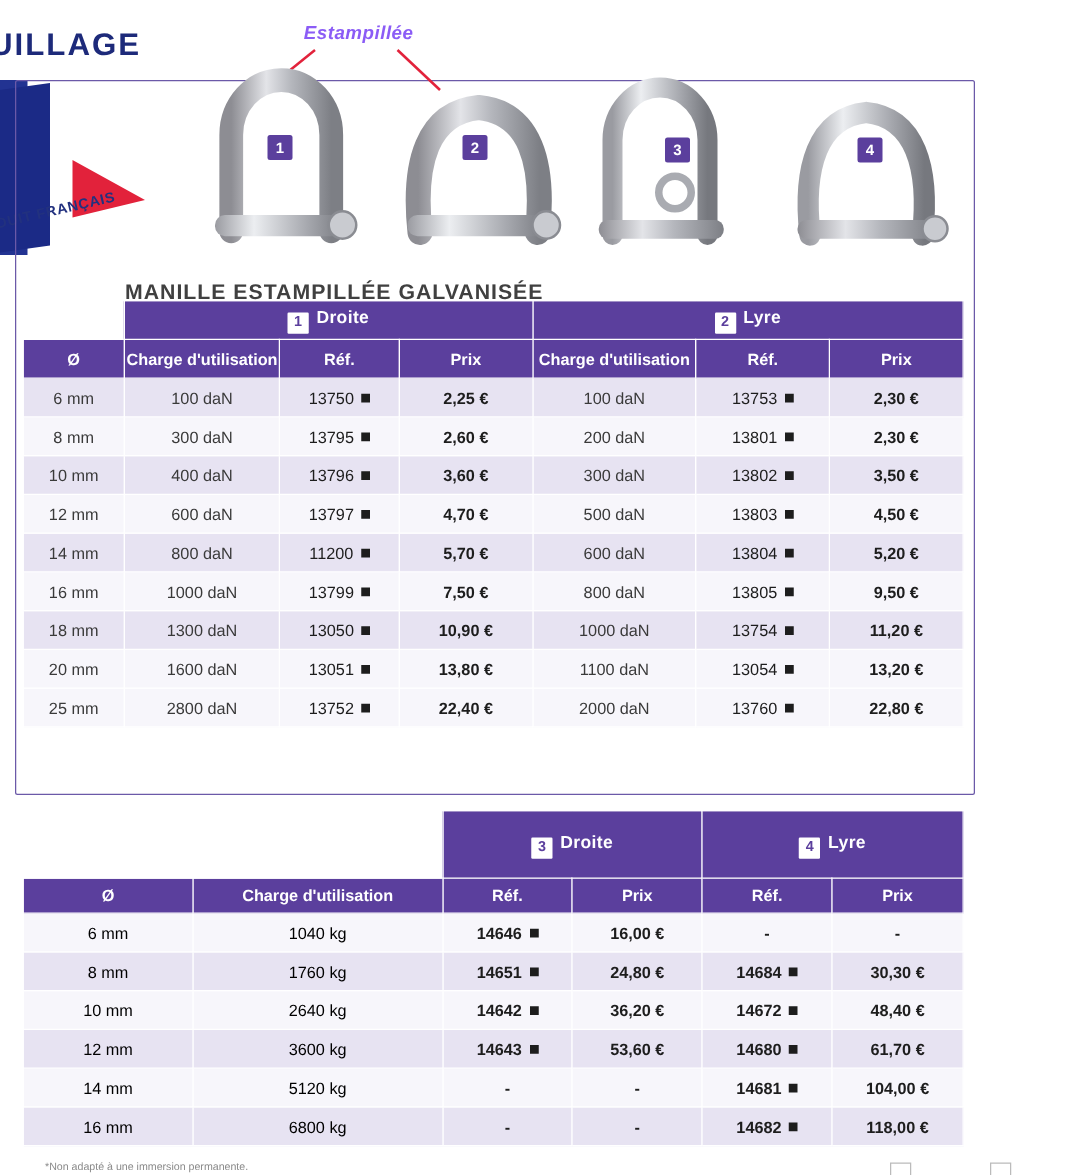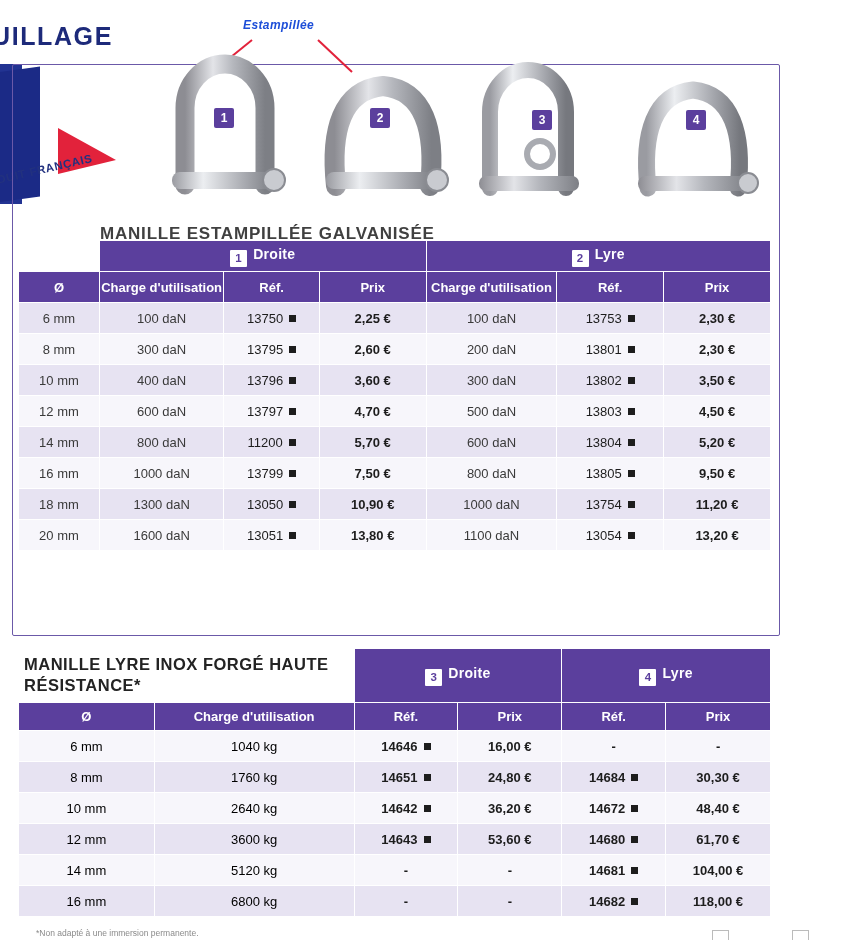--- a/index.html
+++ b/index.html
@@ -67,24 +67,24 @@
     left: 12px; top: 64px;
     width: 768px; height: 572px;
     border: 1.5px solid #6b59a8;
     border-radius: 2px;
   }
 
   
   .estampillee {
     position: absolute;
     left: 243px; top: 18px;
-    font-size: 12px;
+    font-size: 15px;
     font-style: italic;
     font-weight: bold;
-    color: #1d4ed8;
+    color: #8b5cf6;
     letter-spacing: 0.4px;
   }
   .callout-svg { position: absolute; left: 0; top: 0; }
 
   
   .products { position: absolute; left: 0; top: 0; width: 862px; height: 230px; }
 
   .badge-num {
     position: absolute;
     width: 20px; height: 20px;
@@ -381,25 +381,33 @@
         </tr>
         <tr class="even">
           <td class="dia"><span>20 mm</span></td>
           <td class="charge"><span>1600 daN</span></td>
           <td class="ref"><span>13051</span><span class="sq"></span></td>
           <td class="prix"><span>13,80 €</span></td>
           <td class="charge"><span>1100 daN</span></td>
           <td class="ref"><span>13054</span><span class="sq"></span></td>
           <td class="prix"><span>13,20 €</span></td>
         </tr>
+        <tr class="even">
+          <td class="dia"><span>25 mm</span></td>
+          <td class="charge"><span>2800 daN</span></td>
+          <td class="ref"><span>13752</span><span class="sq"></span></td>
+          <td class="prix"><span>22,40 €</span></td>
+          <td class="charge"><span>2000 daN</span></td>
+          <td class="ref"><span>13760</span><span class="sq"></span></td>
+          <td class="prix"><span>22,80 €</span></td>
+        </tr>
       </tbody>
   </table>
 
   <div class="t2wrap">
-    <div class="t2-title">MANILLE LYRE INOX FORGÉ HAUTE RÉSISTANCE*</div>
     <table class="t2">
       <colgroup>
         <col style="width:136px">
           <col style="width:200px">
           <col style="width:104px">
           <col style="width:104px">
         <col style="width:104px">
           <col style="width:105px">
       </colgroup>
       <thead>

